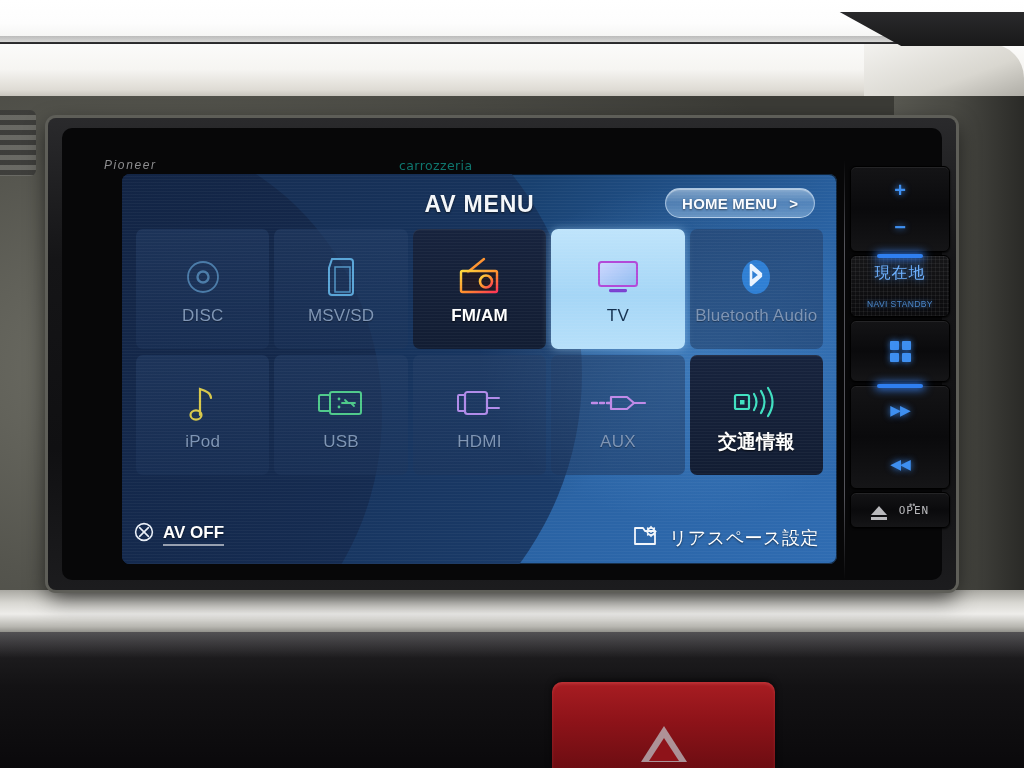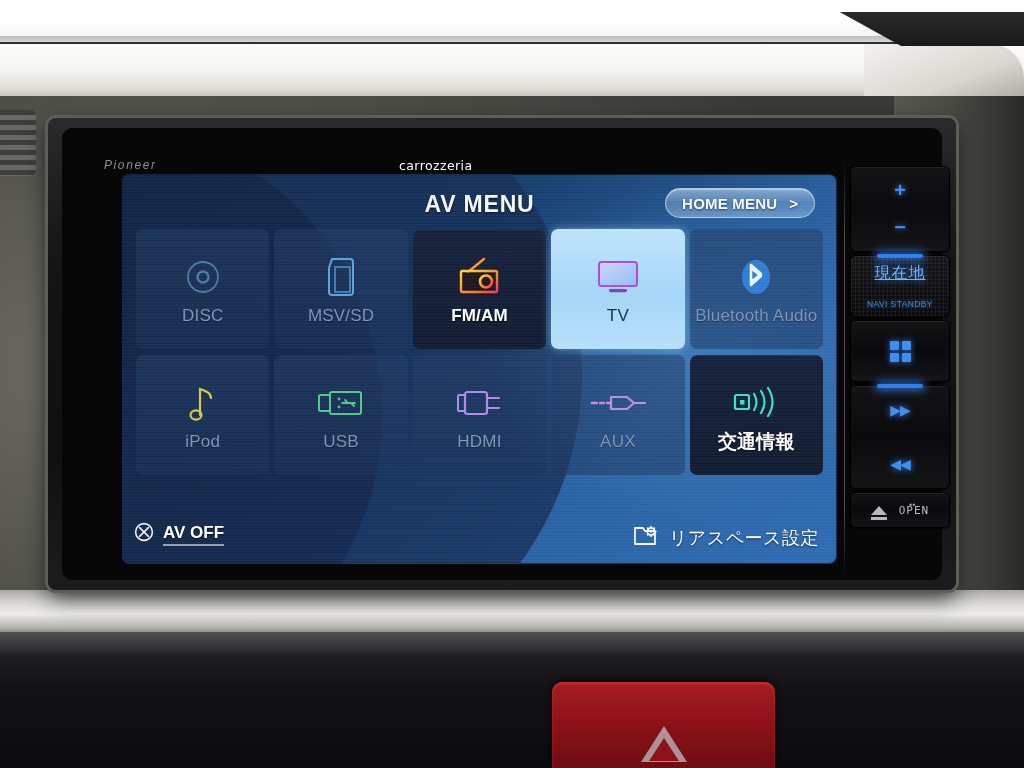--- a/index.html
+++ b/index.html
@@ -96,21 +96,21 @@
     background: #070708; border-radius: 10px;
   }
   .brand-row { position: absolute; left: 0; top: 0; width: 100%; height: 30px; }
   .brand-pioneer {
     position: absolute; left: 42px; top: 30px;
     font-size: 12px; letter-spacing: 1.6px; font-style: italic;
     color: #8e8e90; font-family: "Liberation Sans", sans-serif;
   }
   .brand-carro {
     position: absolute; left: 337px; top: 30px;
-    font-size: 12.5px; letter-spacing: .4px; color: #ffffff;
+    font-size: 12.5px; letter-spacing: .4px; color: #0f766e;
     font-family: "DejaVu Sans", sans-serif;
   }
 
   
   #lcd {
     position: absolute; left: 60px; top: 46px; width: 715px; height: 390px;
     border-radius: 8px; overflow: hidden;
     background: linear-gradient(135deg,#1b3357 0%,#18406f 38%,#2a63a4 70%,#2f6cb2 100%);
     box-shadow: inset 0 0 0 1px rgba(0,0,0,.6);
   }
@@ -242,21 +242,20 @@
   .btn-navi { height: 62px; }
   .led-bar {
     position: absolute; top: -2px; left: 50%; transform: translateX(-50%);
     width: 46px; height: 4px; border-radius: 3px;
     background: #2f7ff0; box-shadow: 0 0 9px 2px rgba(55,130,245,.85);
   }
   .navi-main {
     font-size: 16px; color: #6fb2ff; letter-spacing: 1px;
     font-family: "DejaVu Sans", sans-serif;
     text-shadow: 0 0 7px rgba(60,140,245,.85);
-    text-decoration: underline;
   }
   .navi-sub {
     font-size: 8.5px; color: #4a86c8; letter-spacing: .4px; margin-top: 15px;
     text-shadow: 0 0 5px rgba(60,140,245,.6);
   }
   .btn-menu { height: 62px; }
   .grid-icon { display: grid; grid-template-columns: 1fr 1fr; gap: 3px; }
   .grid-icon i {
     display: block; width: 9px; height: 9px; background: #3e8ff0; border-radius: 1px;
     box-shadow: 0 0 6px rgba(60,140,245,.85);

